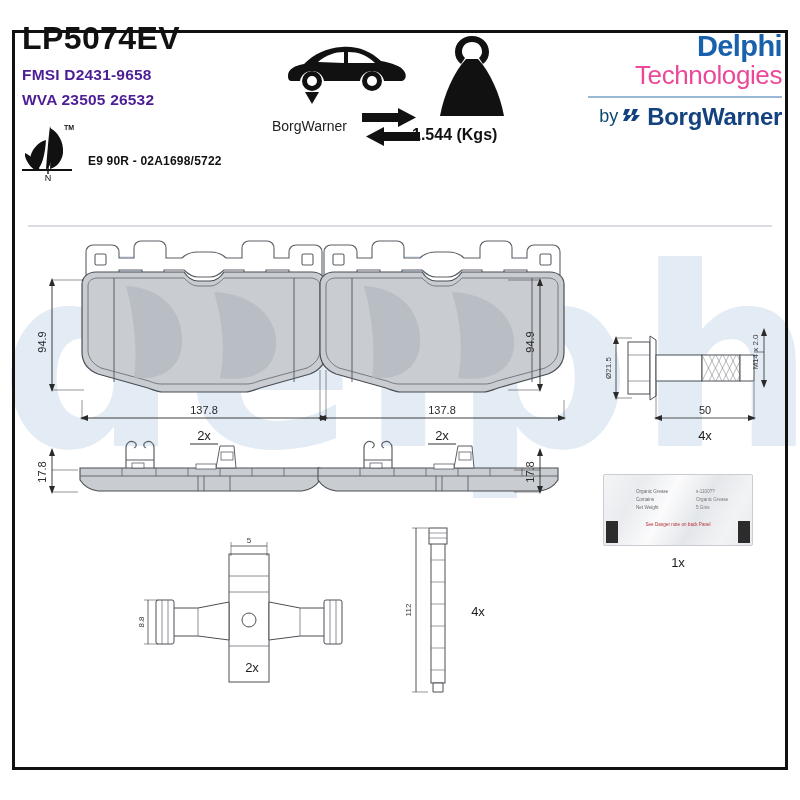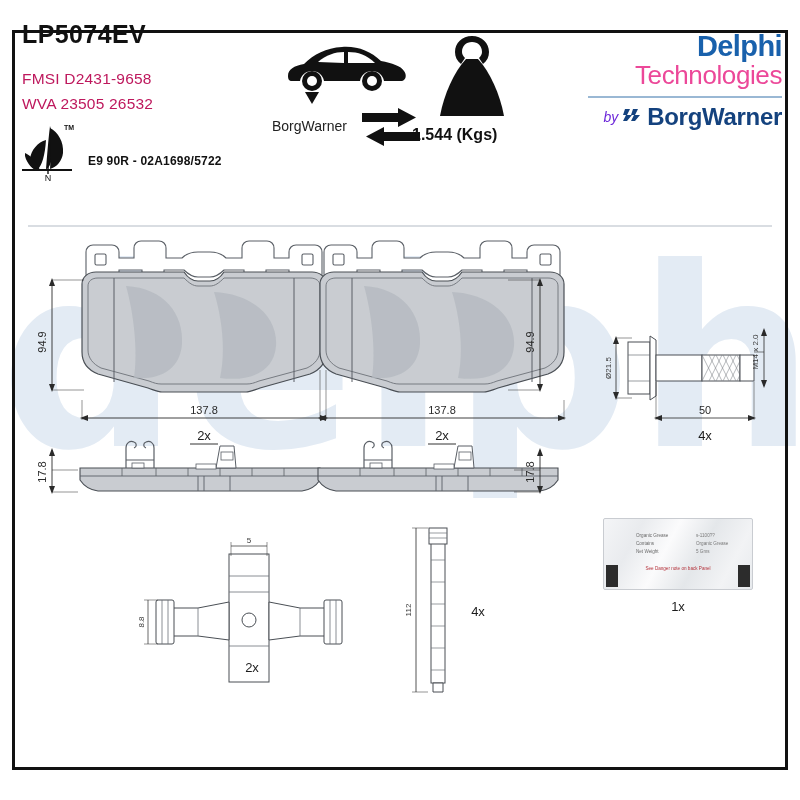--- a/index.html
+++ b/index.html
@@ -37,25 +37,25 @@
     text-align: center;
     user-select: none;
     z-index: 1;
   }
 
   .content { position: relative; z-index: 3; }
 
   
   .hdr-codes { position: absolute; left: 22px; top: 20px; }
   .part-no {
-    font-size: 25px; font-weight: 700; color: #111;
-    letter-spacing: 0.4px; margin-bottom: 21px;
+    font-size: 32px; font-weight: 700; color: #111;
+    letter-spacing: 0.4px; margin-bottom: 9px;
   }
   .code-line {
-    font-size: 15.5px; font-weight: 400; color: #be185d;
+    font-size: 15.5px; font-weight: 700; color: #4c1d95;
     letter-spacing: 0.2px; margin-bottom: 7px;
   }
 
   
   .eco-row { position: absolute; left: 20px; top: 122px; display: flex; align-items: flex-end; }
   .eco-logo { position: relative; width: 56px; height: 60px; }
   .eco-logo .tm {
     position: absolute; right: 2px; top: 2px;
     font-size: 7px; color: #111; font-weight: 700;
   }
@@ -93,21 +93,21 @@
     line-height: 1.0; letter-spacing: -0.6px;
   }
   .d-tech {
     font-size: 26px; font-weight: 400; color: #ec4899;
     line-height: 1.08; letter-spacing: -0.4px;
   }
   .d-rule { height: 1.5px; background: #9ab8d4; margin: 7px 0 5px 6px; }
   .d-bw {
     display: flex; align-items: center; justify-content: flex-end; gap: 5px;
   }
-  .d-by { font-size: 14px; color: #6d28d9; font-style: italic; }
+  .d-by { font-size: 18px; color: #0c4a6e; }
   .d-bwname { font-size: 24px; font-weight: 700; color: #14427e; letter-spacing: -0.3px; }
 
   
   .hdr-divider {
     position: absolute; left: 28px; top: 225px;
     width: 744px; height: 2px; background: #d9dde2;
   }
 
   
   .tech-svg { position: absolute; left: 12px; top: 30px; }
@@ -116,21 +116,21 @@
     font-family: "Liberation Sans", sans-serif;
     font-size: 11px; fill: #2a2a2a;
   }
   .dim-txt-sm { font-family: "Liberation Sans", sans-serif; font-size: 8px; fill: #3a3a3a; }
   .qty-txt {
     font-family: "Liberation Sans", sans-serif;
     font-size: 13px; fill: #1c1c1c;
   }
 
   
-  .sachet-wrap { position: absolute; left: 603px; top: 518px; width: 150px; }
+  .sachet-wrap { position: absolute; left: 603px; top: 474px; width: 150px; }
   .sachet {
     position: relative;
     width: 150px; height: 72px;
     background: linear-gradient(118deg,#f4f5f7 0%,#e9ebee 22%,#fbfbfc 42%,#e4e7ea 62%,#f2f3f5 82%,#e7eaed 100%);
     border: 1px solid #c9ccd1;
     border-radius: 2px;
     overflow: hidden;
   }
   .sachet .seal-l, .sachet .seal-r {
     position: absolute; top: 46px; width: 12px; height: 22px; background: #2c2c2c;

